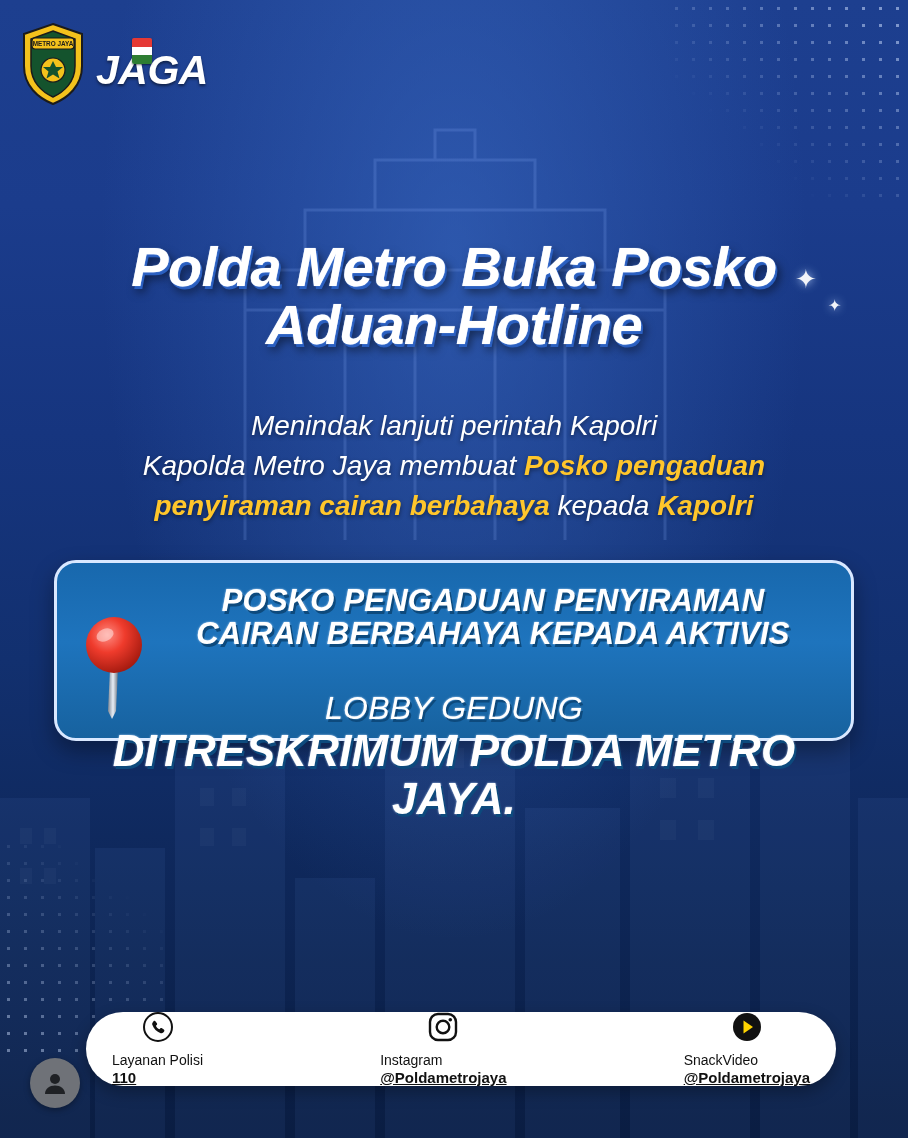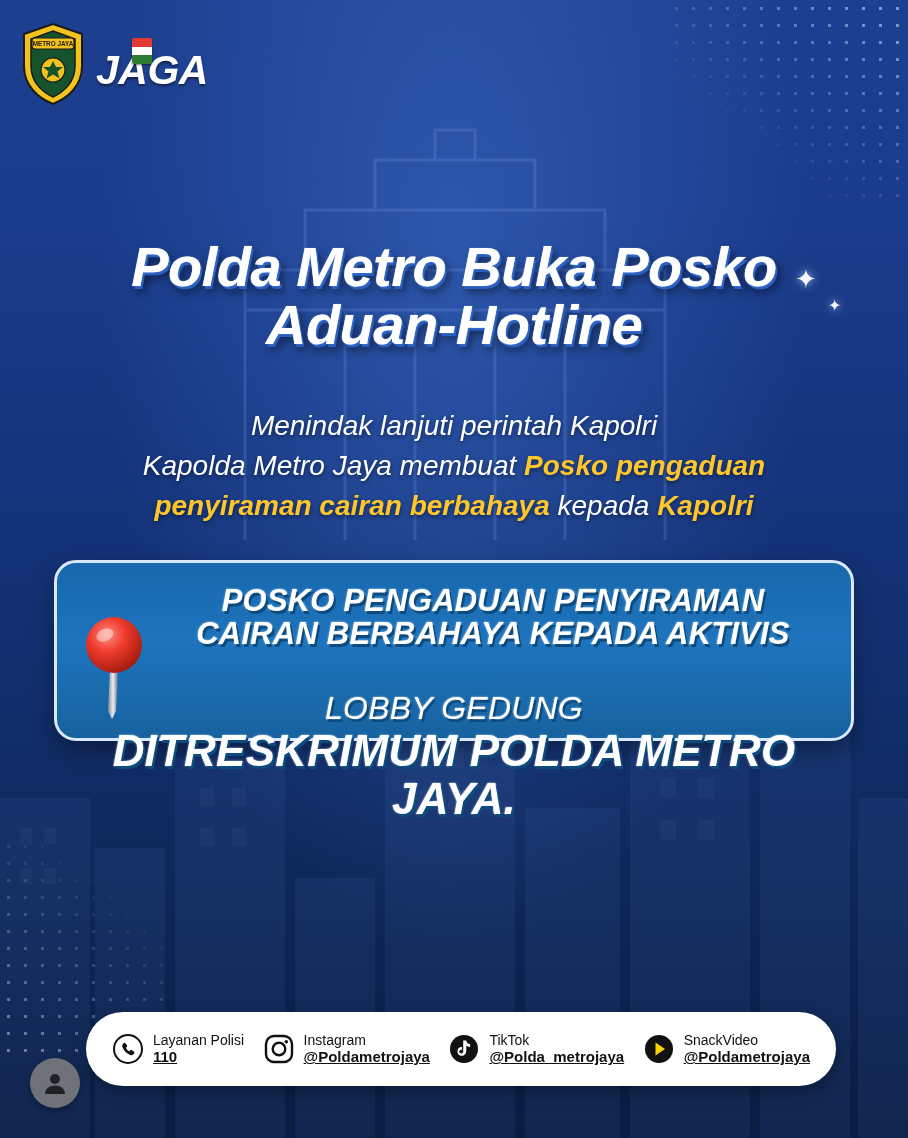--- a/index.html
+++ b/index.html
@@ -233,20 +233,21 @@
     justify-content: space-between;
     padding: 0 26px;
     box-sizing: border-box;
     box-shadow: 0 6px 16px rgba(0,0,0,0.3);
     z-index: 6;
   }
   .contact {
     display: flex;
     align-items: center;
     gap: 9px;
+    flex-direction: column;
   }
   .c-icon {
     width: 32px; height: 32px;
     flex: 0 0 auto;
     display: flex; align-items: center; justify-content: center;
   }
   .c-icon svg { display: block; }
   .c-text { line-height: 1.18; }
   .c-title {
     display: block;
@@ -416,32 +417,20 @@
           <circle cx="15" cy="15" r="6.3" fill="none" stroke="#111" stroke-width="2.4"></circle>
           <circle cx="22.3" cy="7.8" r="1.8" fill="#111"></circle>
         </svg>
       </span>
       <span class="c-text">
         <span class="c-title">Instagram</span>
         <span class="c-handle">@Poldametrojaya</span>
       </span>
     </div>
 
-    <div class="contact">
-      <span class="c-icon">
-        <svg width="30" height="30" viewBox="0 0 30 30" aria-hidden="true">
-          <circle cx="15" cy="15" r="14" fill="#111"></circle>
-          <path d="M17.2 6.5c.4 2.2 1.7 3.5 3.9 3.7v2.7c-1.3.1-2.5-.3-3.8-1.1v4.9c0 3.6-3.2 6-6.2 4.7-2-.8-3-2.9-2.6-5 .4-2.1 2.3-3.6 4.6-3.3v2.8c-.4-.1-.8-.2-1.2-.1-1.1.2-1.8 1.2-1.6 2.3.2 1 1.3 1.7 2.4 1.4.9-.2 1.5-1 1.5-2V6.5z" fill="#fff"></path>
-        </svg>
-      </span>
-      <span class="c-text">
-        <span class="c-title">TikTok</span>
-        <span class="c-handle">@Polda_metrojaya</span>
-      </span>
-    </div>
 
     <div class="contact">
       <span class="c-icon">
         <svg width="30" height="30" viewBox="0 0 30 30" aria-hidden="true">
           <circle cx="15" cy="15" r="14" fill="#111"></circle>
           <path d="M11.5 8.6 L21 15 L11.5 21.4 Z" fill="#ffd400"></path>
         </svg>
       </span>
       <span class="c-text">
         <span class="c-title">SnackVideo</span>

